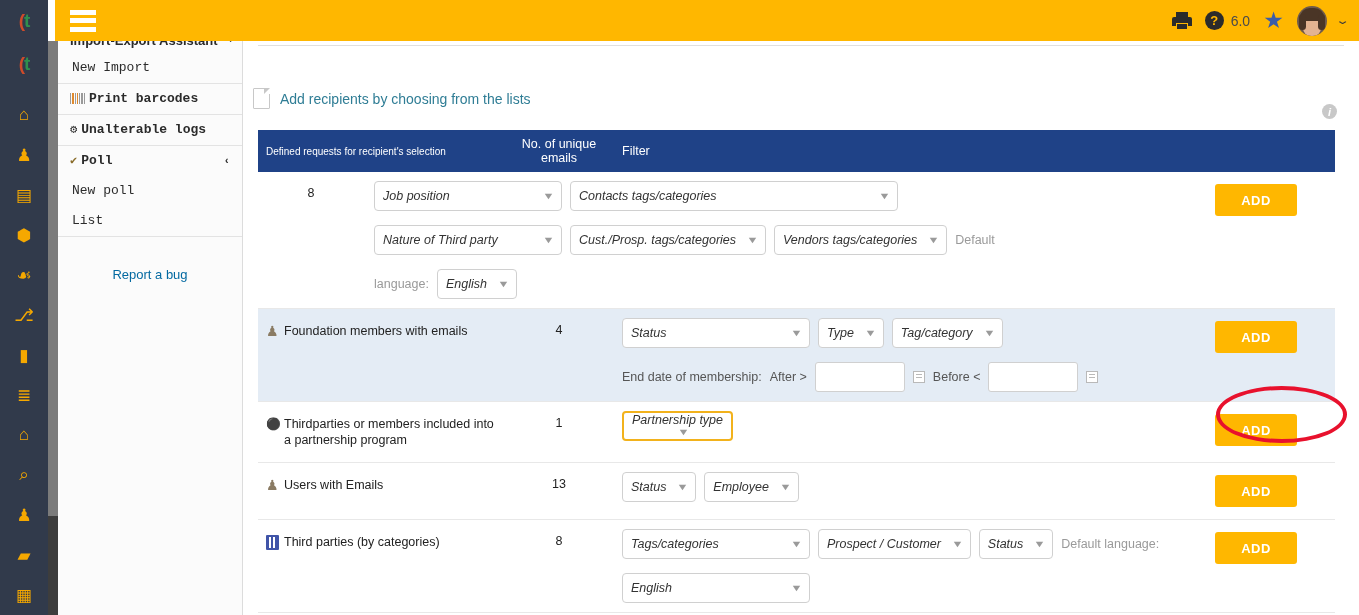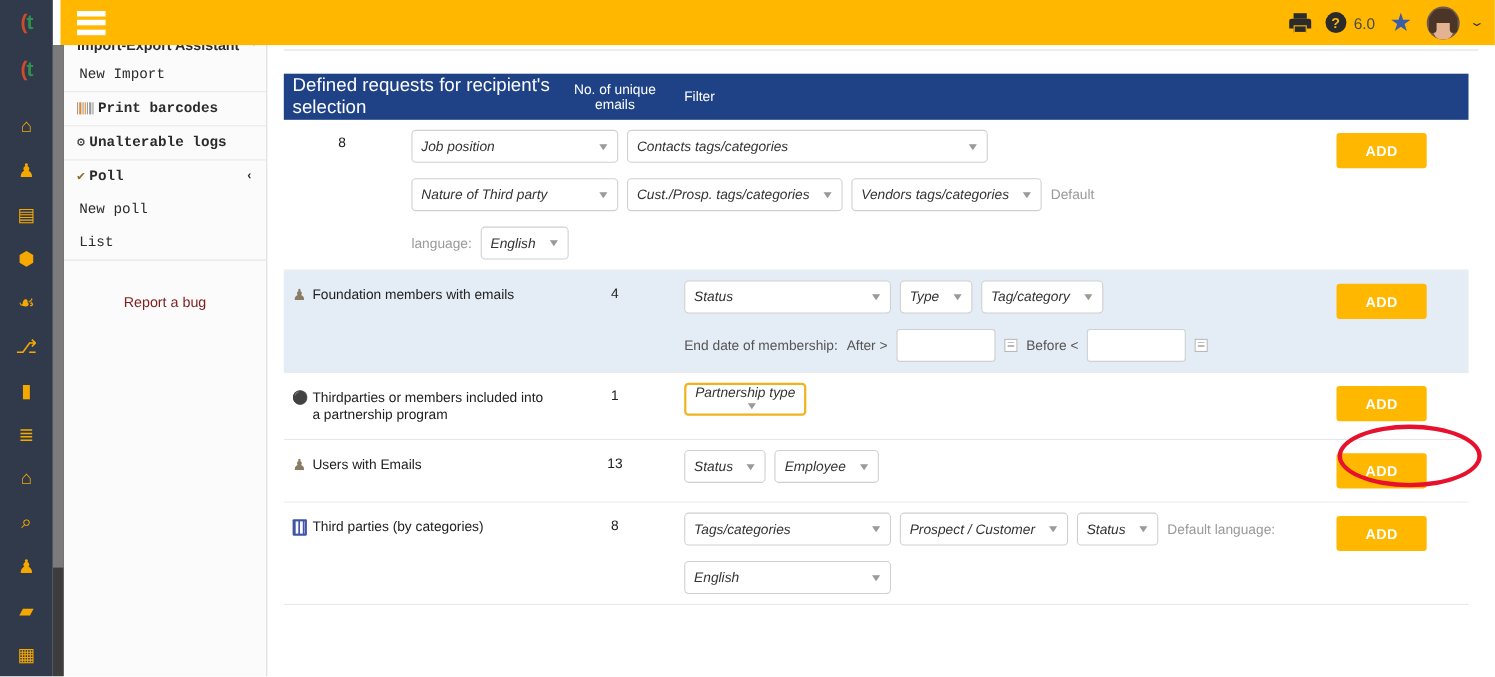--- a/index.html
+++ b/index.html
@@ -107,21 +107,21 @@
   .menu-item.sub { padding-left: 14px; }
   .menu-item.head { font-weight: bold; }
   .menu-item .mi-icon { font-size: 12px; line-height: 1; }
   .menu-item .right-caret { margin-left: auto; font-size: 11px; font-weight: bold; }
   .barcode-icon { display:inline-flex; gap:1px; align-items:flex-end; height:11px; }
   .barcode-icon i { display:block; width:1px; height:11px; background:#9a9a9a; }
   .barcode-icon i:nth-child(2){ background:#e08a2e; width:2px; }
   .barcode-icon i:nth-child(4){ background:#e08a2e; }
   .barcode-icon i:nth-child(6){ width:2px; }
   .report-bug {
-    text-align: center; color: #7f1d1d; font-size: 13px;
+    text-align: center; color: #0369a1; font-size: 13px;
     padding-top: 30px; cursor: pointer;
   }
 
   
   .content {
     position: absolute; top: 41px; left: 243px; right: 0; bottom: 0;
     background: #ffffff; overflow: hidden;
   }
   .top-rule { margin: 4px 15px 0 15px; border-top: 1px solid #e0e0e0; }
 
@@ -148,21 +148,21 @@
     cursor: pointer;
   }
 
   
   .tbl { margin: 21px 23px 0 15px; width: 1077px; }
   .tbl-head {
     background: #1f4287; color: #fff;
     display: flex; align-items: center;
     height: 42px;
   }
-  .th-1 { width: 248px; padding-left: 8px; font-size: 17px; }
+  .th-1 { width: 248px; padding-left: 8px; font-size: 10px; }
   .th-2 { width: 106px; text-align: center; font-size: 12.5px; line-height: 14px; }
   .th-3 { flex: 1; padding-left: 10px; font-size: 12.5px; }
 
   .row {
     display: flex; border-bottom: 1px solid #e8e8e8;
     background: #fff; position: relative;
   }
   .row.alt { background: #e4ecf5; }
   .cell-name {
     width: 248px; padding: 14px 10px 14px 8px;
@@ -350,20 +350,25 @@
         <span>List</span>
       </div>
     </div>
 
     <div class="report-bug">Report a bug</div>
   </div>
 
   <div class="content">
     <div class="top-rule"></div>
 
+    <div class="lists-link-row">
+      <span class="doc-icon"></span>
+      <span class="lists-link">Add recipients by choosing from the lists</span>
+      <span class="info-circle">i</span>
+    </div>
 
     <div class="tbl">
       <div class="tbl-head">
         <div class="th-1">Defined requests for recipient's selection</div>
         <div class="th-2">No. of unique emails</div>
         <div class="th-3">Filter</div>
       </div>
       <div id="table-body">
           <div class="row">
             <div class="cell-count">8</div>

